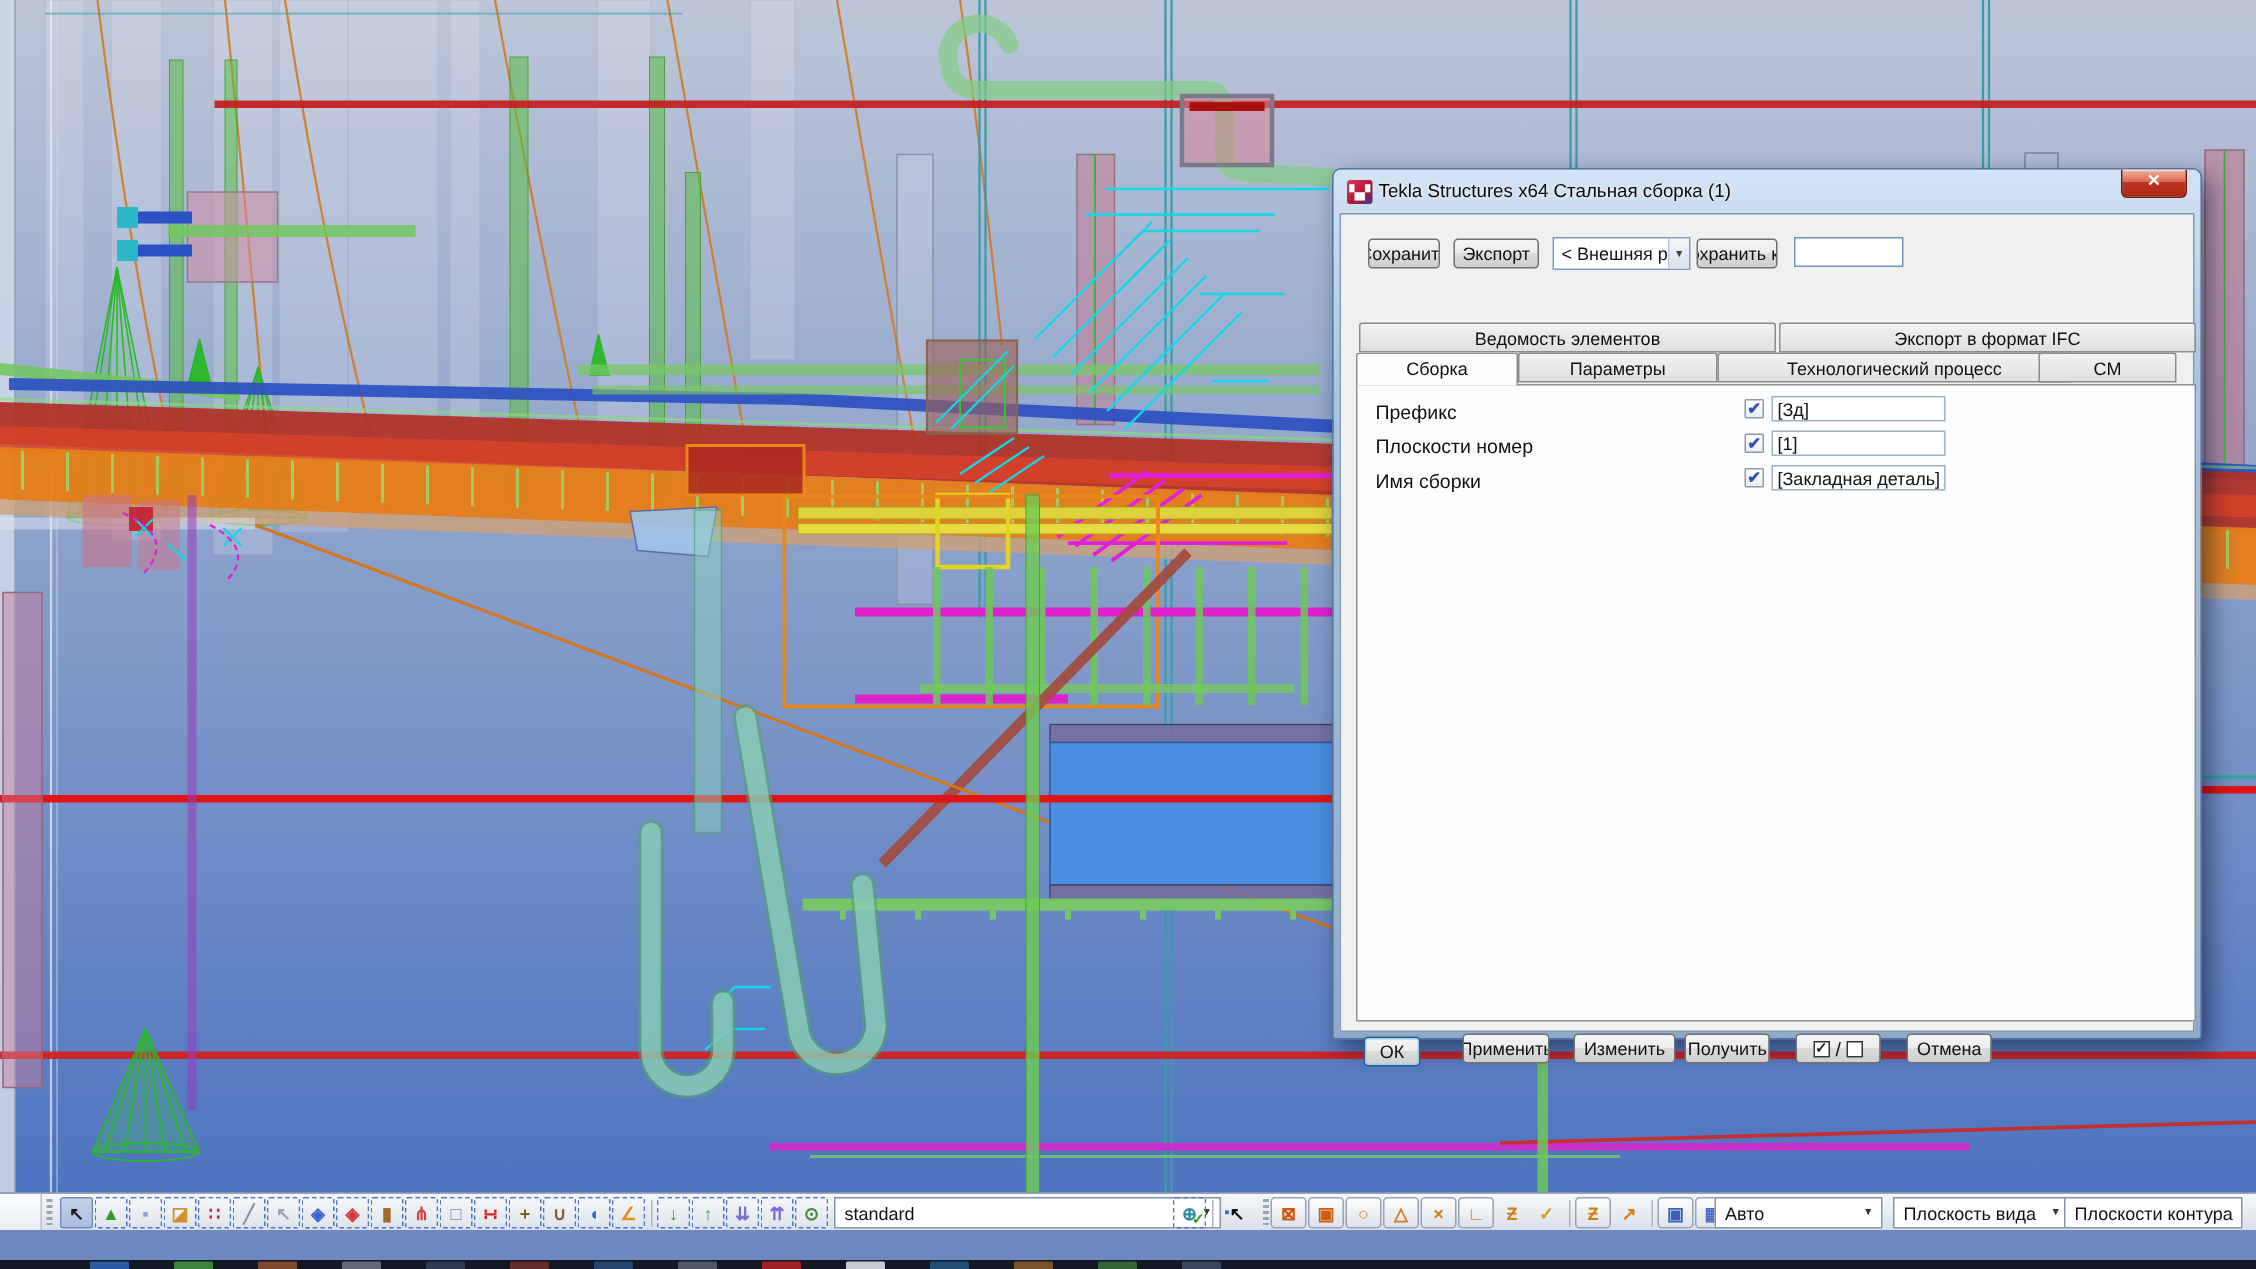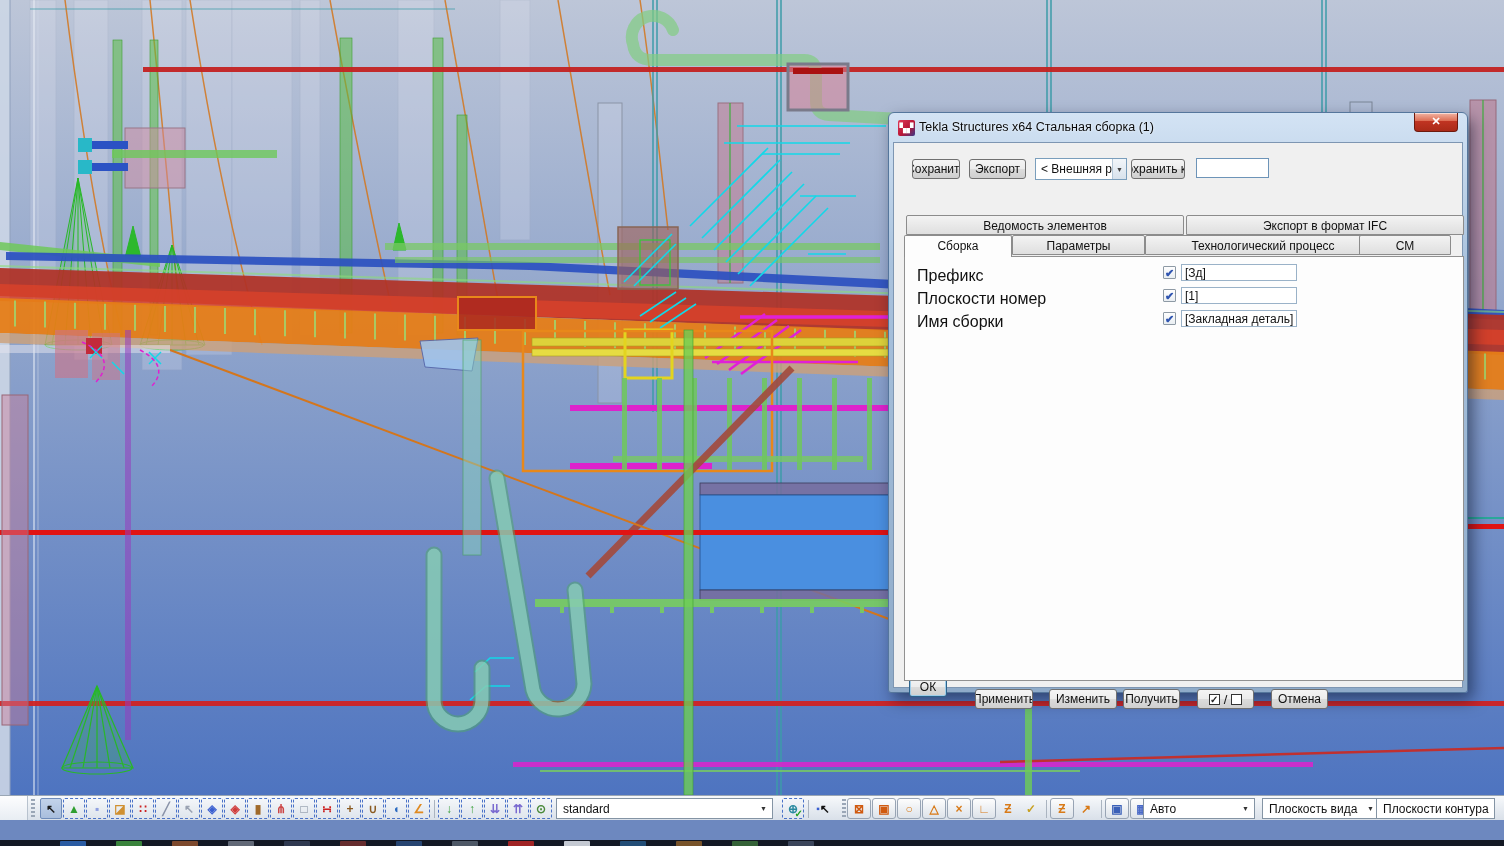--- a/index.html
+++ b/index.html
@@ -36,21 +36,21 @@
   .combo .arr{margin-left:auto;width:15px;align-self:stretch;display:flex;align-items:center;
        justify-content:center;font-size:7px;color:#444;
        background:linear-gradient(180deg,#f2f6fa,#d8e2ec);border-left:1px solid #b5c8d8;}
   .tfield{position:absolute;height:20px;background:#fff;border:1px solid #6d94b8;}
   .tab{position:absolute;height:20px;font-size:12px;color:#111;text-align:center;
        line-height:20px;background:linear-gradient(180deg,#f3f3f3,#dfdfdf);
        border:1px solid #8c8c8c;border-radius:2px 2px 0 0;overflow:hidden;white-space:nowrap;}
   .tab.active{background:#fdfdfd;height:22px;z-index:3;border-bottom:none;line-height:21px;}
   .panel{position:absolute;left:10px;top:113px;width:560px;height:425px;background:#fdfdfd;
        border:1px solid #919191;z-index:2;}
-  .frow-label{position:absolute;left:12px;font-size:16px;color:#111;}
+  .frow-label{position:absolute;left:12px;font-size:13px;color:#111;}
   .cbx{position:absolute;width:13px;height:13px;background:linear-gradient(180deg,#fefefe,#e9eef2);
        border:1px solid #8e9aa5;border-radius:1px;color:#2f54b0;font-size:11px;line-height:12px;
        text-align:center;font-weight:bold;}
   .fin{position:absolute;height:17px;width:116px;background:#fff;border:1px solid #9ab2c8;
        font-size:12px;color:#111;padding:1px 0 0 3px;overflow:hidden;white-space:nowrap;}
   .minibox{display:inline-block;width:11px;height:11px;border:1px solid #333;background:#fff;
        font-size:10px;line-height:10px;text-align:center;color:#222;font-weight:bold;}
   
   .toolbar{position:absolute;left:0;top:795px;width:1504px;height:25px;
        background:linear-gradient(180deg,#f7f9fb 0%,#e6ebf1 55%,#d9e0e9 100%);
@@ -430,21 +430,21 @@
             <div class="frow-label" style="top: 33px;">Плоскости номер</div>
             <div class="cbx" style="left: 258px; top: 32px;">✔</div>
             <div class="fin" style="left: 276px; top: 30px;">[1]</div>
             <div class="frow-label" style="top: 56px;">Имя сборки</div>
             <div class="cbx" style="left: 258px; top: 55px;">✔</div>
             <div class="fin" style="left: 276px; top: 53px;">[Закладная деталь]</div>
           </div>
       </div>
 
       <div id="dlg-buttons">
-          <div class="w7btn default" style="left: 15px; top: 534px; width: 38px;">
+          <div class="w7btn default" style="left: 15px; top: 548px; width: 38px;">
             <span>ОК</span>
           </div>
           <div class="w7btn" style="left: 81px; top: 546px; width: 58px;">
             <span>Применить</span>
           </div>
           <div class="w7btn" style="left: 155px; top: 546px; width: 68px;">
             <span>Изменить</span>
           </div>
           <div class="w7btn" style="left: 229px; top: 546px; width: 57px;">
             <span>Получить</span>
@@ -527,21 +527,21 @@
           <span class="glyph" style="color: rgb(122, 106, 208);">⇊</span>
         </div>
         <div class="tbtn">
           <span class="glyph" style="color: rgb(122, 106, 208);">⇈</span>
         </div>
         <div class="tbtn">
           <span class="glyph" style="color: rgb(74, 138, 58);">⊙</span>
         </div>
       </div>
 
-    <div class="wcombo" style="left:556px;width:217px;">
+    <div class="wcombo" style="left:556px;width:258px;">
       <span>standard</span>
         <span class="car">▼</span>
     </div>
     <div class="iconrow" style="left:782px;">
       <div class="tbtn" style="position:relative;">
         <span class="glyph" style="color:#2a8aa0;">⊕</span>
         <span style="position:absolute;right:0px;bottom:-1px;color:#1fa01f;font-size:10px;font-weight:bold;">✓</span>
       </div>
       <div class="tsep"></div>
       <div class="sbtn plain">

